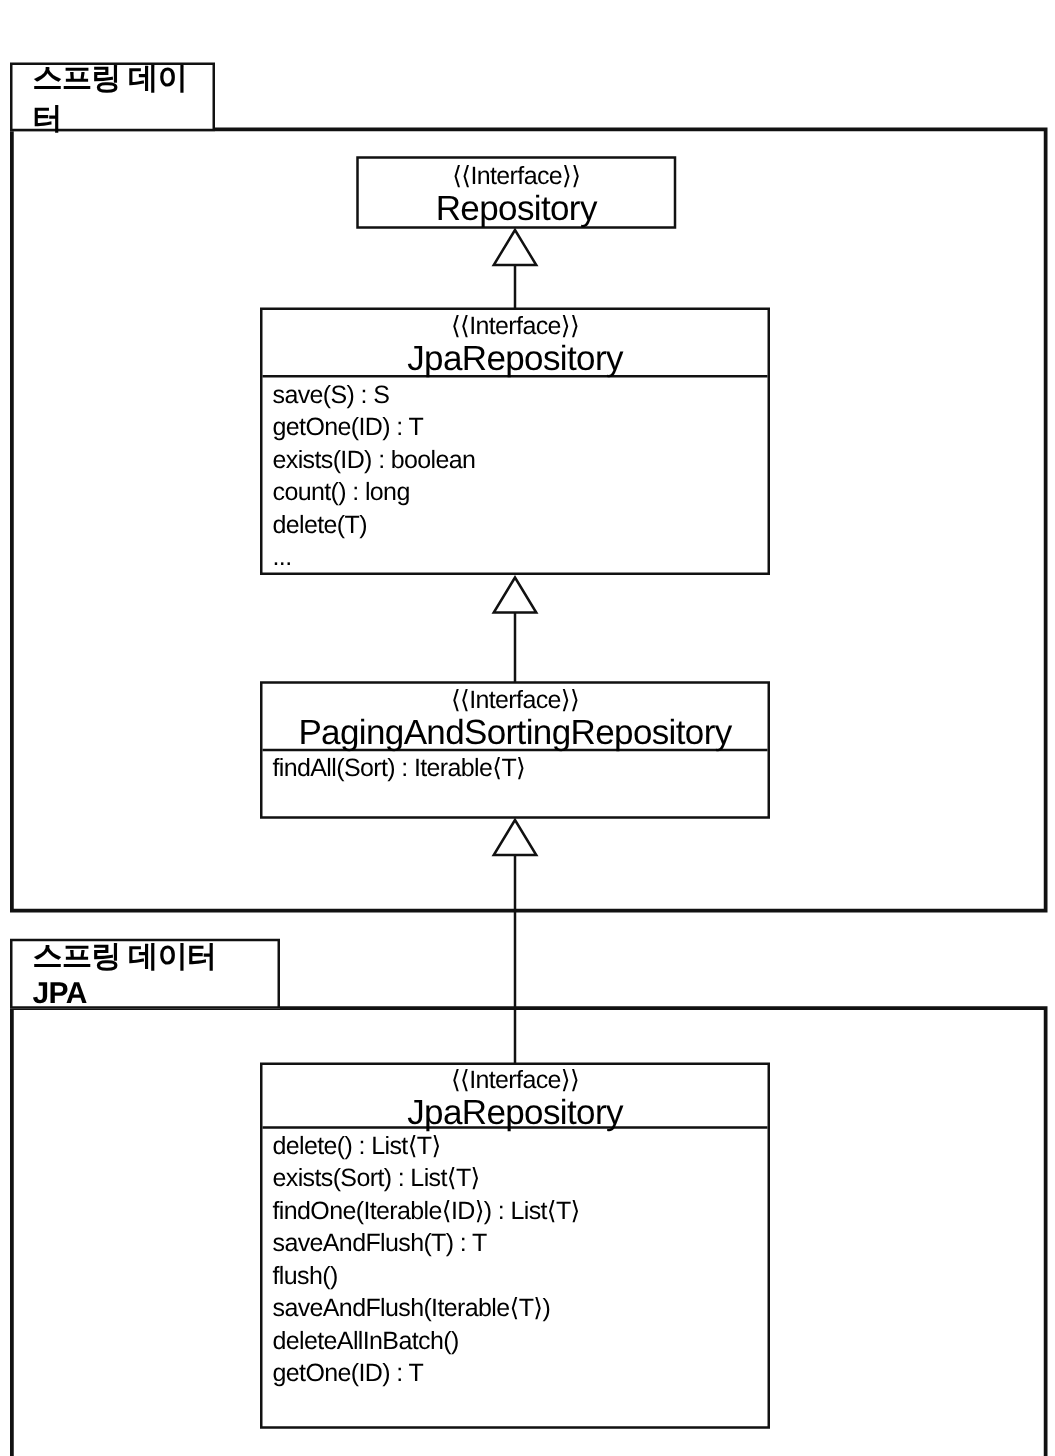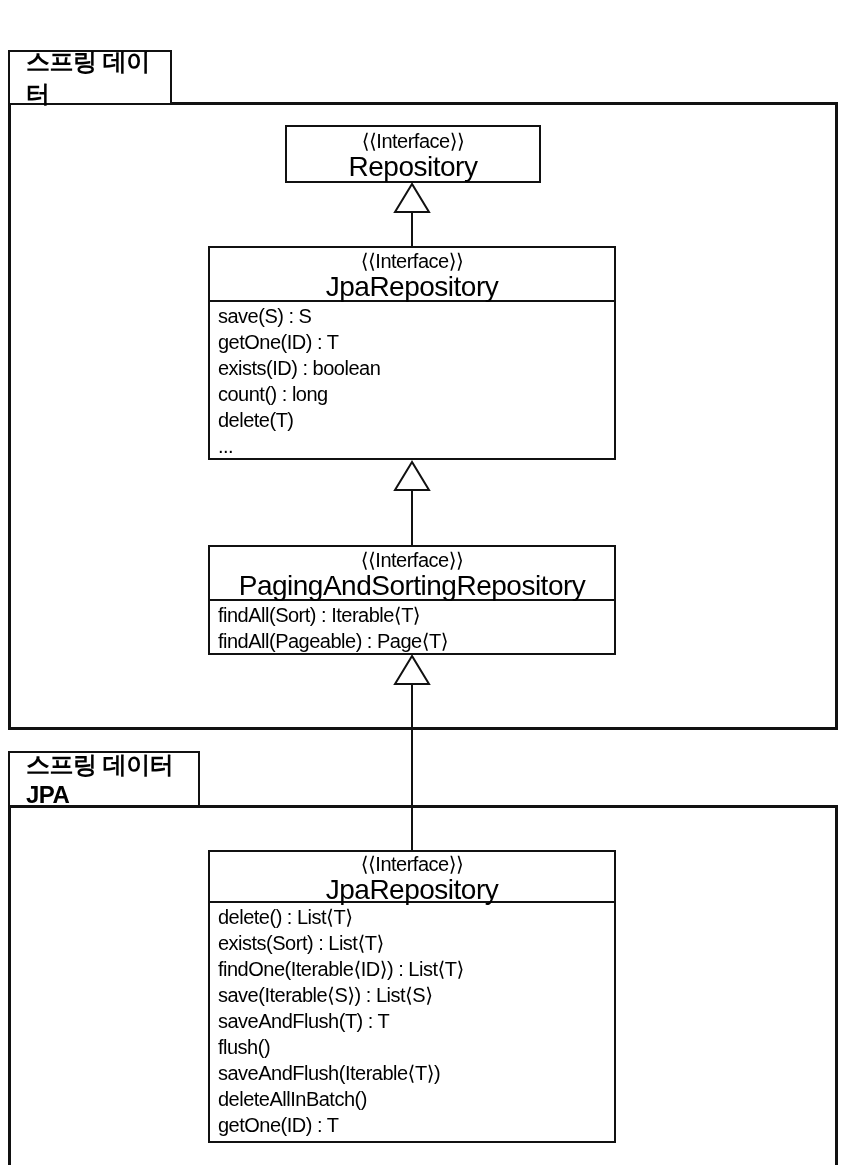--- a/index.html
+++ b/index.html
@@ -31,21 +31,21 @@
     box-sizing: border-box;
     z-index: 3;
     display: flex;
     align-items: center;
     padding-left: 16px;
     font-size: 24px;
     font-weight: bold;
     letter-spacing: -0.5px;
   }
   #pkg1-label { left: 8px; top: 10px; width: 164px; height: 55px; }
-  #pkg2-label { left: 8px; top: 711px; width: 192px; height: 56px; }
+  #pkg2-label { left: 8px; top: 711px; width: 216px; height: 56px; }
   
   .cls {
     position: absolute;
     border: 2px solid #111111;
     background: #ffffff;
     box-sizing: border-box;
     z-index: 2;
   }
   #cls-repo   { left: 285px; top: 85px;  width: 256px; height: 58px;  }
   #cls-crud   { left: 208px; top: 206px; width: 408px; height: 214px; }
@@ -126,34 +126,32 @@
     </div>
   </div>
 
   <div class="cls" id="cls-paging">
     <div class="cls-head with-sep">
       <div class="stereo">⟨⟨Interface⟩⟩</div>
       <div class="cname">PagingAndSortingRepository</div>
     </div>
     <div class="methods">
       <div class="m">findAll(Sort) : Iterable⟨T⟩</div>
-      <div class="m">findAll(Pageable) : Page⟨T⟩</div>
     </div>
   </div>
 
   <div class="cls" id="cls-jpa">
     <div class="cls-head with-sep">
       <div class="stereo">⟨⟨Interface⟩⟩</div>
       <div class="cname">JpaRepository</div>
     </div>
     <div class="methods">
       <div class="m">delete() : List⟨T⟩</div>
       <div class="m">exists(Sort) : List⟨T⟩</div>
       <div class="m">findOne(Iterable⟨ID⟩) : List⟨T⟩</div>
-      <div class="m">save(Iterable⟨S⟩) : List⟨S⟩</div>
       <div class="m">saveAndFlush(T) : T</div>
       <div class="m">flush()</div>
       <div class="m">saveAndFlush(Iterable⟨T⟩)</div>
       <div class="m">deleteAllInBatch()</div>
       <div class="m">getOne(ID) : T</div>
     </div>
   </div>
 
   <svg id="connectors" viewBox="0 0 844 1165" xmlns="http://www.w3.org/2000/svg">
 

